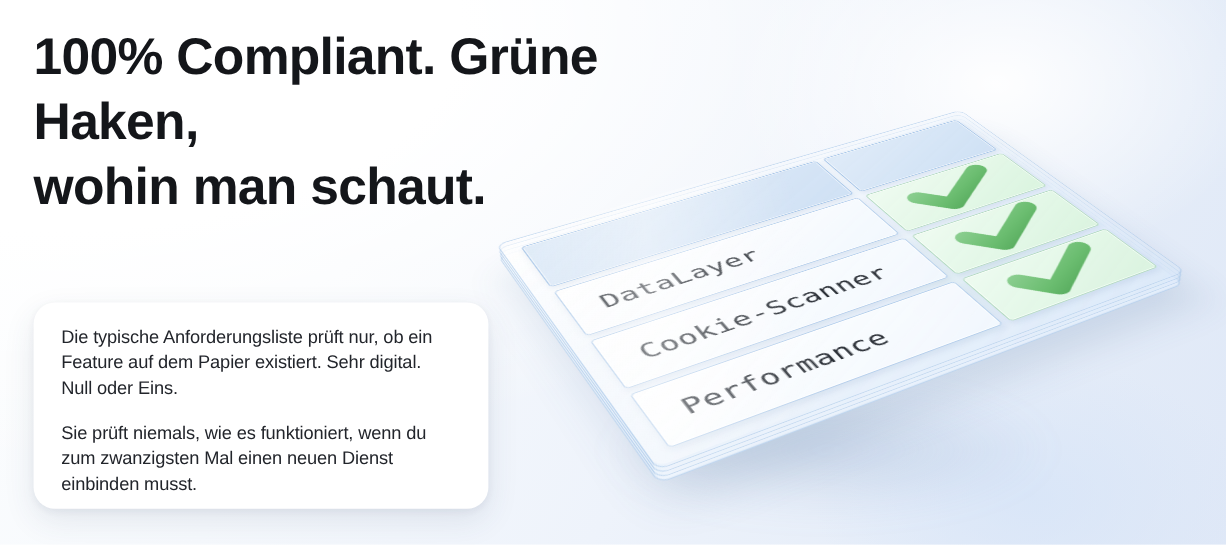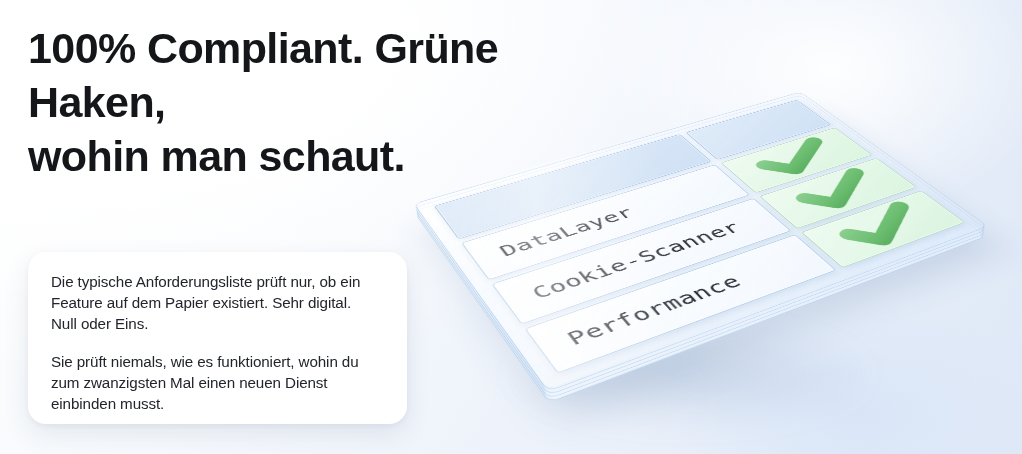--- a/index.html
+++ b/index.html
@@ -286,16 +286,16 @@
         </div>
 
       </div>
 
       <div class="sheen"></div>
     </div>
   </div>
 
   <div id="text-card">
     <p>Die typische Anforderungsliste prüft nur, ob ein Feature auf dem Papier existiert. Sehr digital. Null oder Eins.</p>
-    <p>Sie prüft niemals, wie es funktioniert, wohin du zum zwanzigsten Mal einen neuen Dienst einbinden musst.</p>
+    <p>Sie prüft niemals, wie es funktioniert, wenn du zum zwanzigsten Mal einen neuen Dienst einbinden musst.</p>
   </div>
 
 </div>
 
 </body></html>

